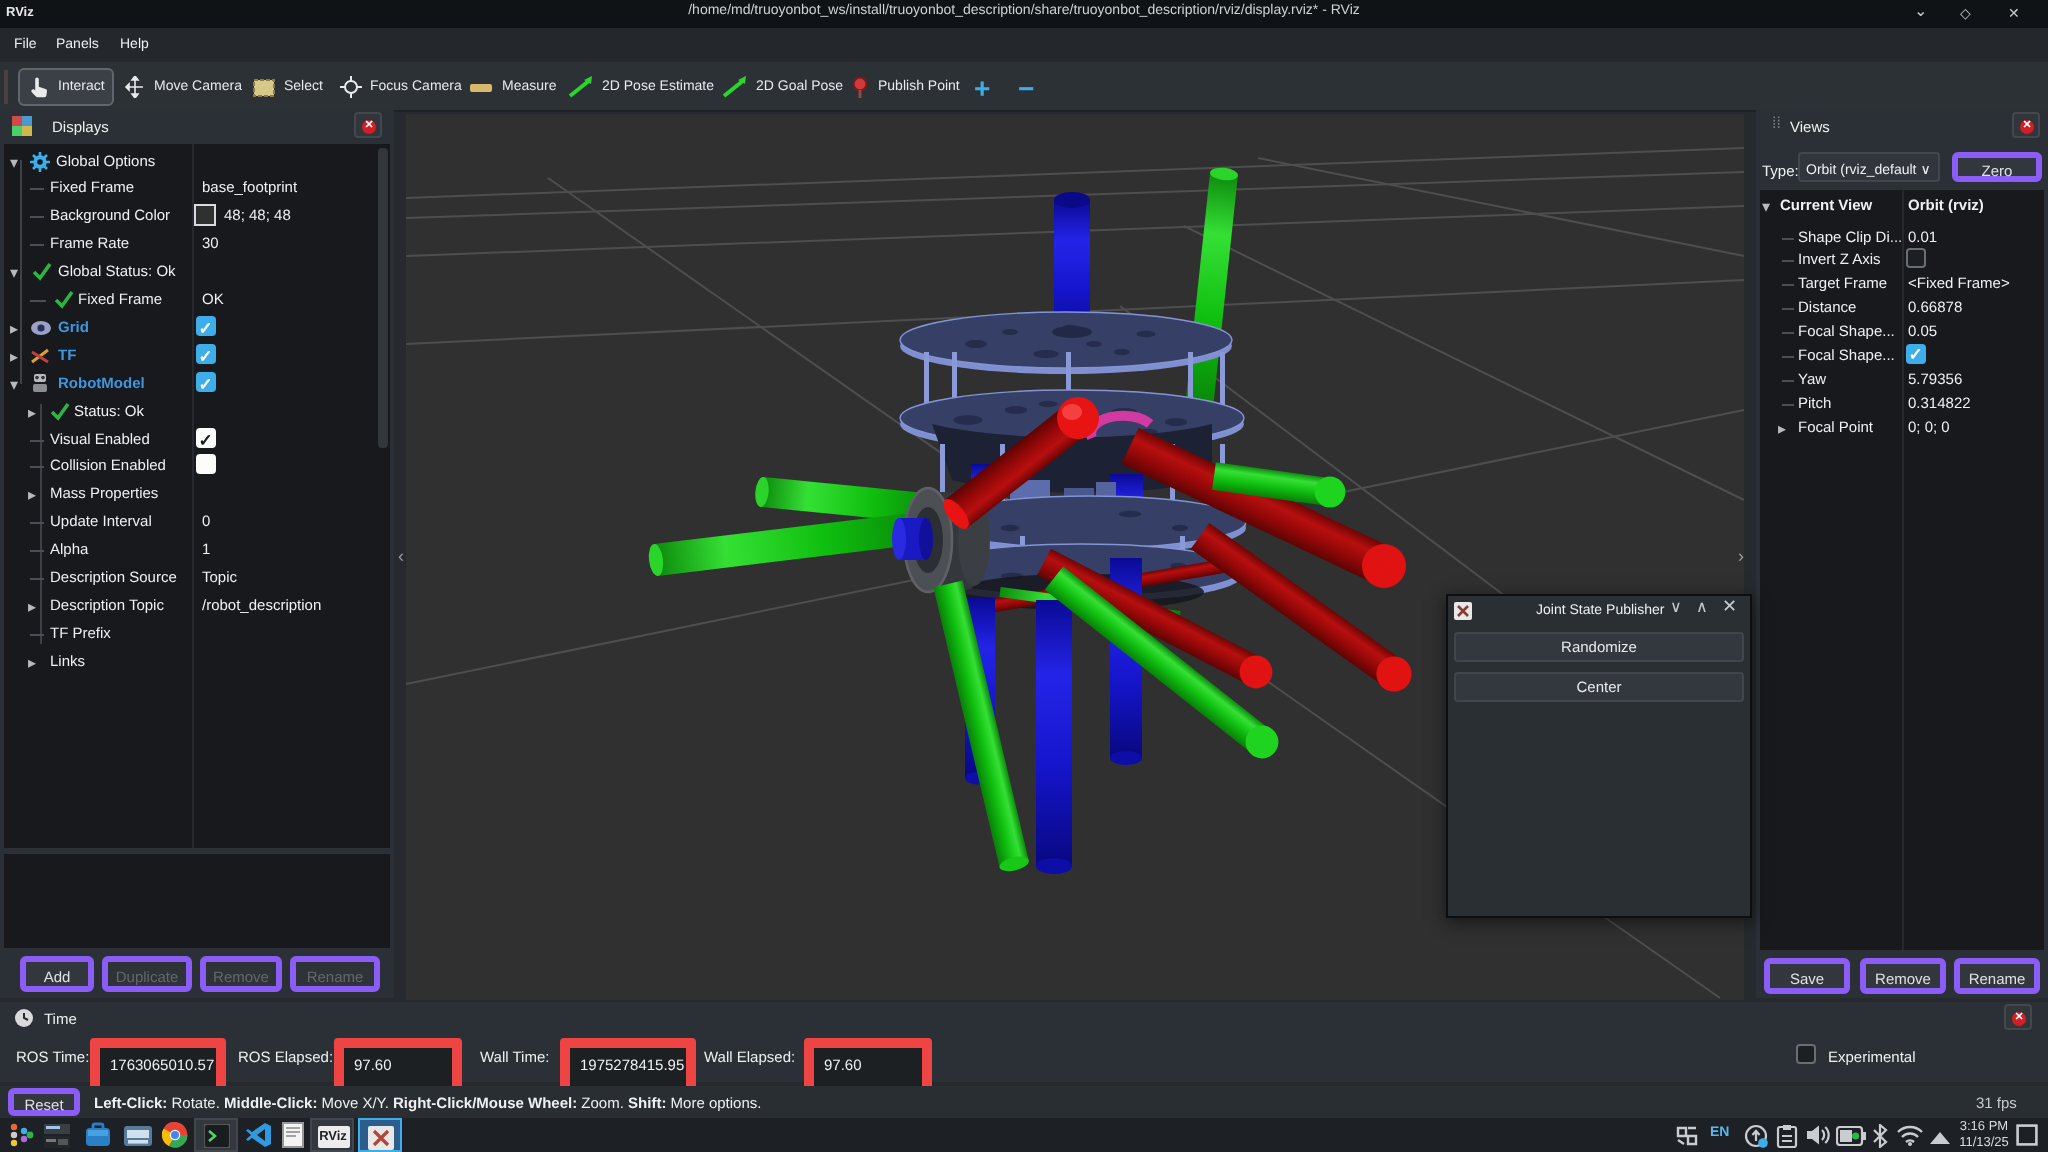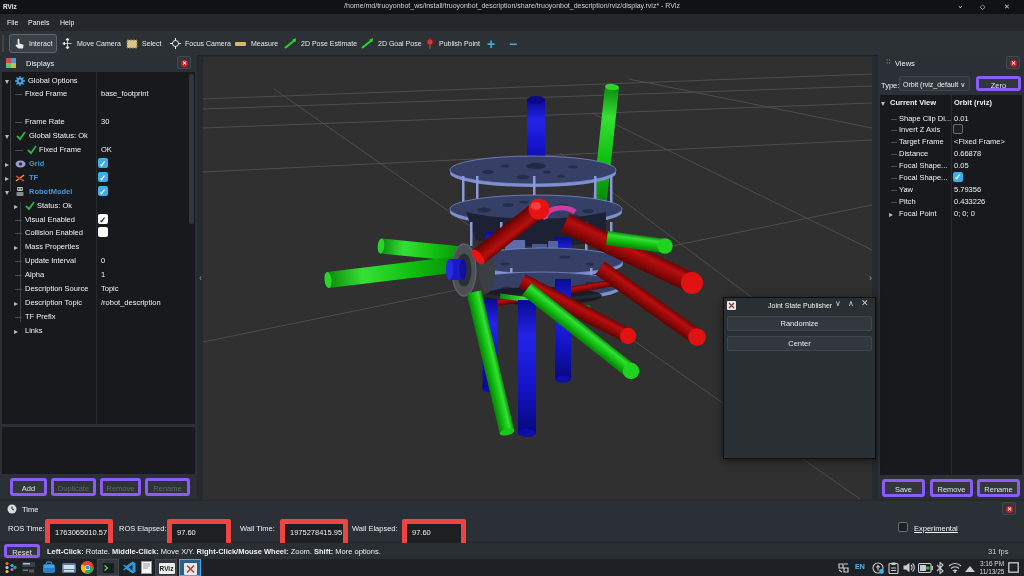--- a/index.html
+++ b/index.html
@@ -302,20 +302,26 @@
           <circle cx="5" cy="5" r="1.4" fill="#17191c"></circle>
           <path d="M5 0 V2 M5 8 V10 M0 5 H2 M8 5 H10 M1.5 1.5 L3 3 M7 7 L8.5 8.5 M8.5 1.5 L7 3 M3 7 L1.5 8.5" stroke="#3daee9" stroke-width="1.3"></path>
         </svg>
         <span style="position:absolute;left:26px;">Global Options</span>
       </div>
       <div class="row" style="top:15.4px;line-height:14px;">
         <span style="position:absolute;left:13px;top:7px;width:7px;height:1px;background:#4a4f55;"></span>
         <span style="position:absolute;left:23px;">Fixed Frame</span>
         <span class="val">base_footprint</span>
       </div>
+      <div class="row" style="top:29.3px;line-height:14px;">
+        <span style="position:absolute;left:13px;top:7px;width:7px;height:1px;background:#4a4f55;"></span>
+        <span style="position:absolute;left:23px;">Background Color</span>
+        <span style="position:absolute;left:95px;top:1px;width:11px;height:11px;background:#303030;border:1.5px solid #d8dadc;"></span>
+        <span class="val" style="left:110px;">48; 48; 48</span>
+      </div>
       <div class="row" style="top:43.2px;line-height:14px;">
         <span style="position:absolute;left:13px;top:7px;width:7px;height:1px;background:#4a4f55;"></span>
         <span style="position:absolute;left:23px;">Frame Rate</span>
         <span class="val">30</span>
       </div>
       <div class="row" style="top:57.1px;line-height:14px;">
         <span class="arr" style="left:3px;">▾</span>
         <svg style="position:absolute;left:14px;top:2px" width="10" height="10" viewBox="0 0 10 10">
           <path d="M1 5 L4 8 L9 1" fill="none" stroke="#2fb344" stroke-width="1.8"></path>
         </svg>
@@ -462,21 +468,21 @@
         <span class="cb on" style="left:73px;top:0px;"></span>
       </div>
       <div class="row" style="top:88.9px;line-height:12.5px;font-size:7.5px;">
         <span style="position:absolute;left:11px;top:6px;width:6px;height:1px;background:#4a4f55;"></span>
         <span style="position:absolute;left:19px;">Yaw</span>
         <span style="position:absolute;left:74px;">5.79356</span>
       </div>
       <div class="row" style="top:100.8px;line-height:12.5px;font-size:7.5px;">
         <span style="position:absolute;left:11px;top:6px;width:6px;height:1px;background:#4a4f55;"></span>
         <span style="position:absolute;left:19px;">Pitch</span>
-        <span style="position:absolute;left:74px;">0.433226</span>
+        <span style="position:absolute;left:74px;">0.314822</span>
       </div>
       <div class="row" style="top:112.7px;line-height:12.5px;font-size:7.5px;">
         <span class="arr" style="left:9px;">▸</span>
         <span style="position:absolute;left:19px;">Focal Point</span>
         <span style="position:absolute;left:74px;">0; 0; 0</span>
       </div>
     </div>
   <div class="pbtn" style="left:4px;top:424px;width:43px;">Save</div>
   <div class="pbtn" style="left:52px;top:424px;width:43px;">Remove</div>
   <div class="pbtn" style="left:99px;top:424px;width:43px;">Rename</div>
@@ -493,21 +499,21 @@
     </div>
   <span style="position:absolute;left:8px;top:23px;">ROS Time:</span>
   <div class="tinput" style="left:45px;width:68px;">1763065010.57</div>
   <span style="position:absolute;left:119px;top:23px;">ROS Elapsed:</span>
   <div class="tinput" style="left:167px;width:64px;">97.60</div>
   <span style="position:absolute;left:240px;top:23px;">Wall Time:</span>
   <div class="tinput" style="left:280px;width:68px;">1975278415.95</div>
   <span style="position:absolute;left:352px;top:23px;">Wall Elapsed:</span>
   <div class="tinput" style="left:402px;width:64px;">97.60</div>
   <div class="cb dark" style="left:898px;top:21px;"></div>
-  <span style="position:absolute;left:914px;top:23px;text-decoration:underline;">Experimental</span>
+  <span style="position:absolute;left:914px;top:23px;">Experimental</span>
 </div>
 
 <div class="abs" id="statusbar">
   <div class="pbtn" style="left:4px;top:1px;width:36px;height:14px;line-height:12px;">Reset</div>
   <span style="position:absolute;left:47px;top:4px;"><b>Left-Click:</b> Rotate. <b>Middle-Click:</b> Move X/Y. <b>Right-Click/Mouse Wheel:</b> Zoom. <b>Shift:</b> More options.</span>
   <span style="position:absolute;left:988px;top:4px;color:#c8cbce;">31 fps</span>
 </div>
 
 <div class="abs" id="taskbar">
     <div style="position:absolute;left:4px;top:2.0px;width:14px;height:13px;"><svg width="14" height="13" viewBox="0 0 14 13">

